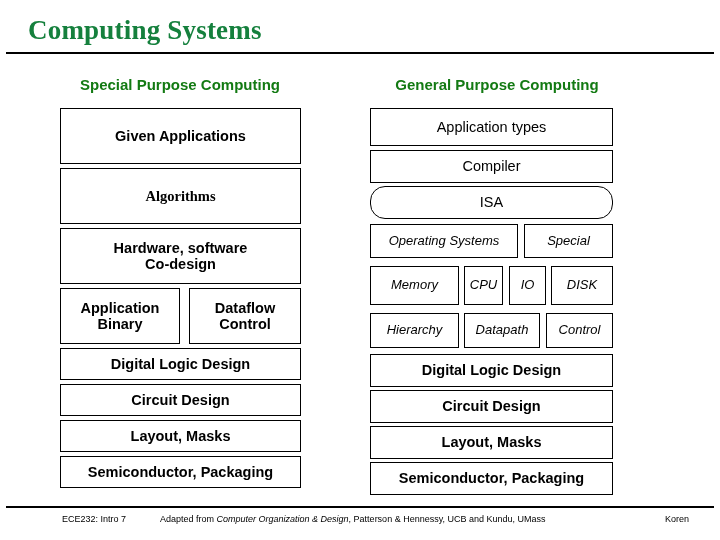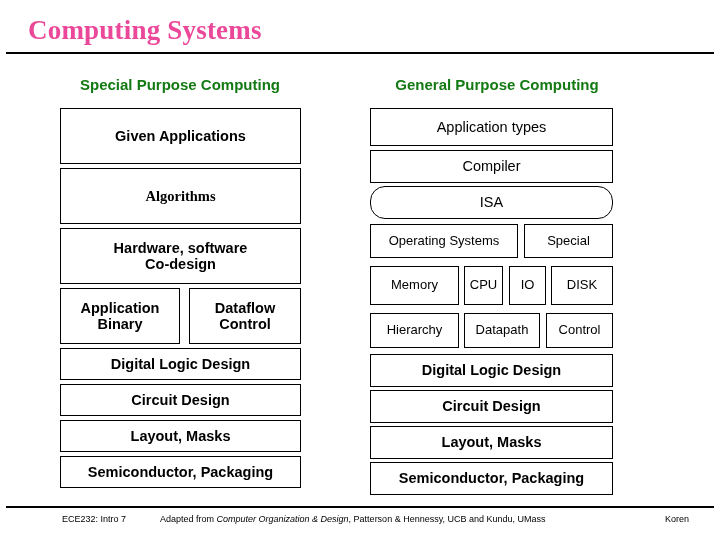--- a/index.html
+++ b/index.html
@@ -18,21 +18,21 @@
 
   
   .slide-title {
     position: absolute;
     left: 28px;
     top: 14px;
     font-family: "Liberation Serif", serif;
     font-weight: bold;
     font-size: 27px;
     line-height: 32px;
-    color: #ec4899;
+    color: #15803d;
     letter-spacing: 0.2px;
     white-space: nowrap;
   }
   .title-rule {
     position: absolute;
     left: 6px;
     top: 52px;
     width: 708px;
     height: 2px;
     background: #000000;
@@ -61,21 +61,21 @@
     justify-content: center;
     text-align: center;
     font-size: 14.5px;
     line-height: 1.12;
     color: #000000;
     overflow: hidden;
     white-space: pre-line;
   }
   .bx.b  { font-weight: bold; }
   .bx.r  { font-weight: normal; }
-  .bx.sm { font-size: 13px; }
+  .bx.sm { font-size: 13px; font-style: italic; }
 
   
   .footer-rule {
     position: absolute;
     left: 6px;
     top: 506px;
     width: 708px;
     height: 1.6px;
     background: #000000;
   }

